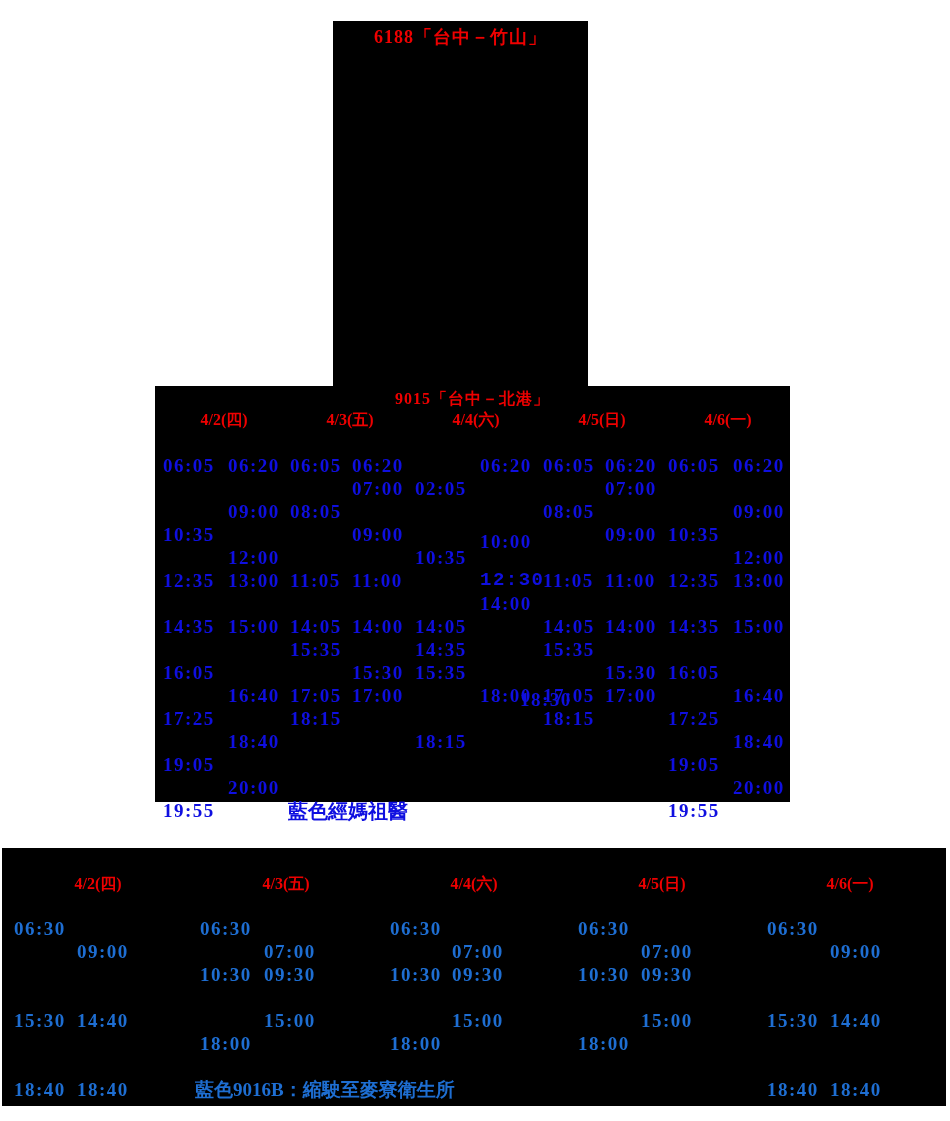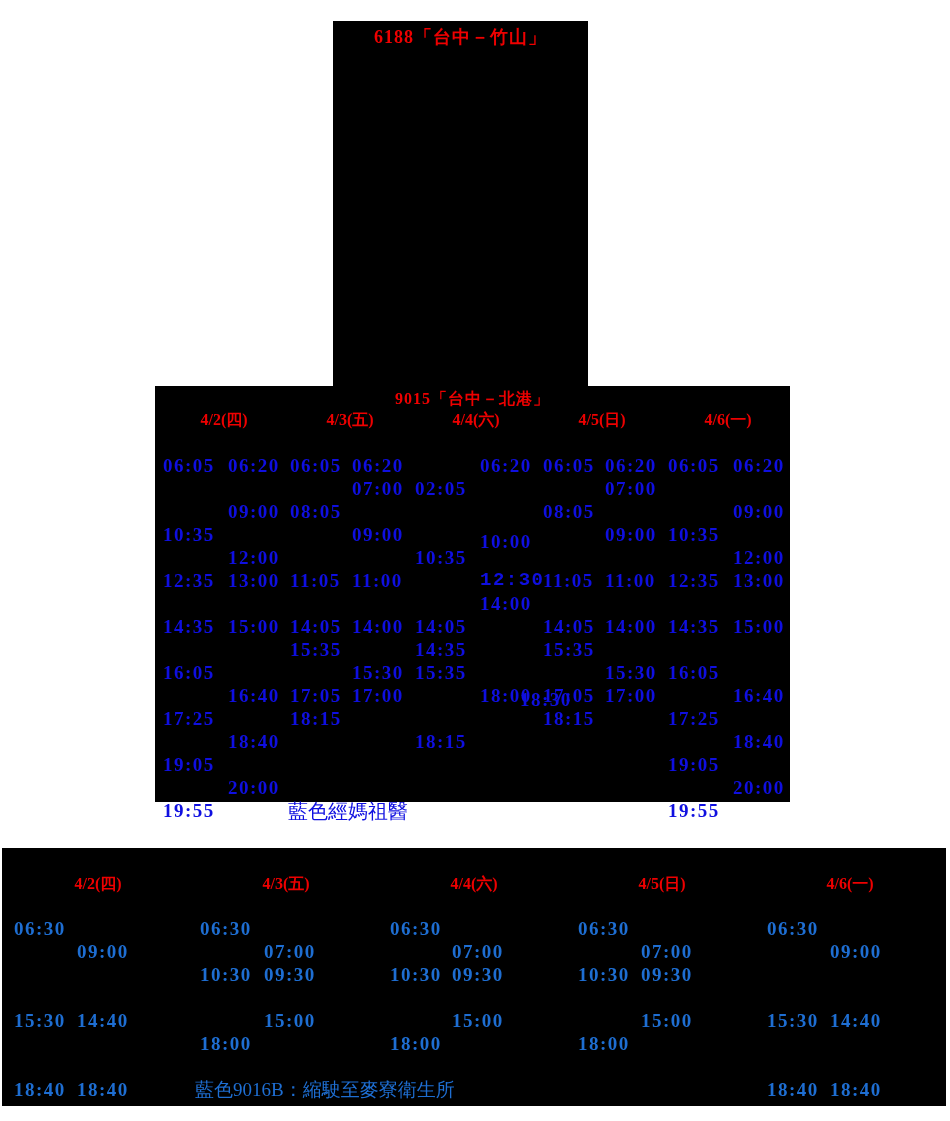--- a/index.html
+++ b/index.html
@@ -33,21 +33,21 @@
   #s9016 .dh3{left:615px} #s9016 .dh4{left:803px}
 
   .times{position:absolute;left:0;top:0;width:100%;height:100%;}
   .time{
     position:absolute;font-weight:bold;font-size:19px;line-height:23px;
     letter-spacing:1.5px;white-space:nowrap;
   }
   #s9015 .time{color:#0f0fe0;}
   #s9016 .time{color:#1e6ed2;}
 
-  .note{position:absolute;font-weight:normal;white-space:nowrap;}
+  .note{position:absolute;font-weight:bold;white-space:nowrap;}
   #s9015 .note{color:#0f0fe0;left:133px;top:412px;font-size:20px;}
   #s9016 .note{color:#1e6ed2;left:193px;top:229px;font-size:19px;}
 </style>
 </head>
 <body>
 
 <div class="section" id="s6188">
   <div class="title">6188「台中－竹山」</div>
 </div>
 

